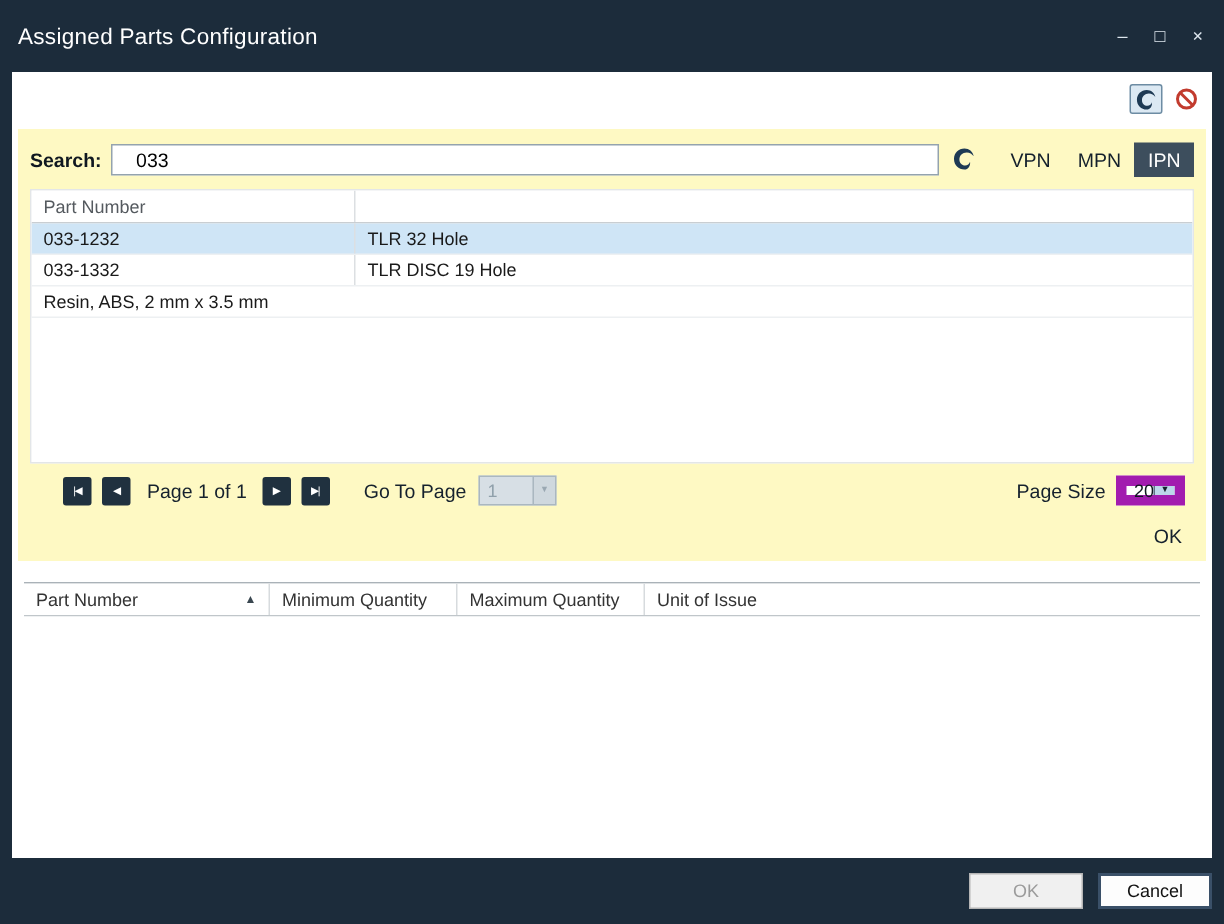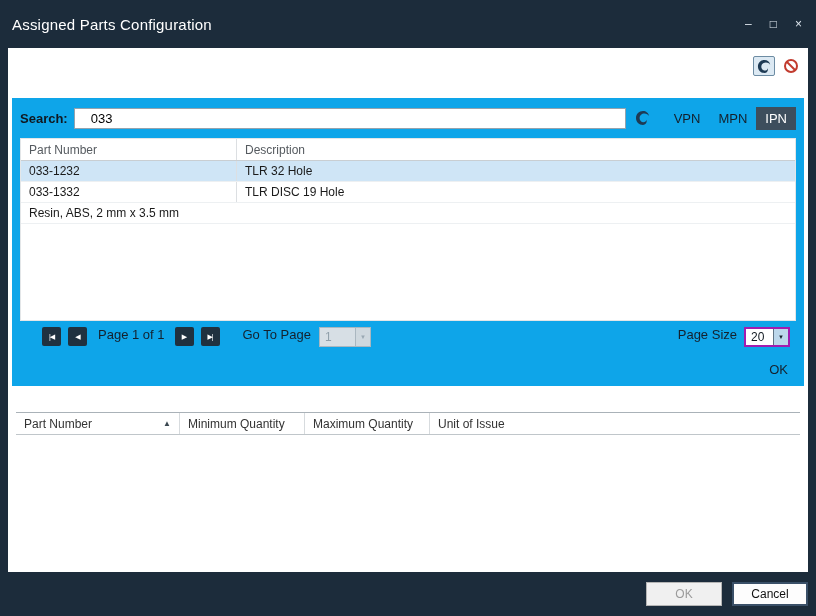--- a/index.html
+++ b/index.html
@@ -19,49 +19,49 @@
   .win-btn { cursor:default; line-height:1; }
 
   
   .content { flex:1; background:#ffffff; margin:0 8px; display:flex; flex-direction:column; overflow:hidden; }
 
   .mini-toolbar { display:flex; justify-content:flex-end; align-items:center; gap:5px; padding:8px 6px 6px; flex:0 0 34px; }
   .tool-btn { width:22px; height:20px; display:flex; align-items:center; justify-content:center; border-radius:2px; }
   .tool-btn.framed { border:1px solid #6d8ca3; background:#dce9f3; }
 
   
-  .panel { margin:16px 4px; background:#0ea5e9; padding:8px; display:flex; flex-direction:column; height:288px; flex:0 0 288px; }
+  .panel { margin:4px 4px; background:#fef9c3; padding:8px; display:flex; flex-direction:column; height:288px; flex:0 0 288px; }
   .search-row { display:flex; align-items:center; gap:6px; flex:0 0 24px; }
   .search-label { font-weight:bold; font-size:13px; color:#101820; }
   .search-input { width:552px; height:21px; border:1px solid #94a3ae; font-size:13px; padding:0 16px; font-family:"Liberation Sans", sans-serif; }
   .search-swirl { width:22px; display:flex; align-items:center; justify-content:center; }
   .filter-group { margin-left:auto; display:flex; align-items:center; }
   .filter-btn { min-width:38px; height:23px; border:none; background:transparent; font-size:13px; color:#14202c; padding:0 9px; font-family:"Liberation Sans", sans-serif; }
   .filter-btn.active { background:#3d4e5d; color:#ffffff; }
 
   
   .results-table { margin-top:8px; background:#ffffff; flex:1; display:flex; flex-direction:column; font-size:12px; overflow:hidden; border:1px solid #e3e6e8; }
   .rt-header { display:flex; height:22px; flex:0 0 22px; color:#555a5f; border-bottom:1px solid #c9ced2; background:#ffffff; }
   .rt-cell-pn { width:216px; padding-left:8px; border-right:1px solid #dcdfe2; display:flex; align-items:center; }
   .rt-cell-desc { flex:1; padding-left:8px; display:flex; align-items:center; }
   .rt-row { display:flex; height:21px; flex:0 0 21px; border-bottom:1px solid #edf0f2; color:#1a1a1a; }
   .rt-row.selected { background:#cfe5f6; }
   .rt-filler { flex:1; background:#ffffff; }
 
   
-  .pager-row { display:flex; align-items:flex-start; margin-top:6px; font-size:13px; color:#15212d; flex:0 0 24px; }
+  .pager-row { display:flex; align-items:center; margin-top:6px; font-size:13px; color:#15212d; flex:0 0 24px; }
   .pager-btn { width:19px; height:19px; background:#20313f; color:#ffffff; font-size:7px; display:flex; align-items:center; justify-content:center; border-radius:2px; margin-right:7px; letter-spacing:-1px; }
   .pager-btn.first { margin-left:22px; }
   .page-text { margin:0 10px 0 4px; }
   .goto-label { margin-left:16px; margin-right:8px; }
   .goto-box { width:52px; height:20px; background:#d7dfe5; border:1px solid #aab7c0; display:flex; align-items:stretch; }
   .goto-value { flex:1; color:#90a0ab; padding-left:5px; font-size:12px; display:flex; align-items:center; }
   .goto-arrow { width:15px; border-left:1px solid #aab7c0; display:flex; align-items:center; justify-content:center; font-size:6px; color:#9aa8b2; background:#cfd8de; }
   .page-size-label { margin-left:auto; margin-right:7px; }
-  .size-box { width:46px; height:20px; background:#ffffff; border:2px solid #a21caf; display:flex; align-items:stretch; margin-right:6px; }
+  .size-box { width:46px; height:20px; background:#ffffff; border:7px solid #a21caf; display:flex; align-items:stretch; margin-right:6px; }
   .size-value { flex:1; padding-left:5px; font-size:12px; color:#101820; display:flex; align-items:center; }
   .size-arrow { width:15px; border-left:1px solid #5f7384; background:#bcd7eb; display:flex; align-items:center; justify-content:center; font-size:6px; color:#15212d; }
 
   .panel-ok { margin-top:10px; align-self:flex-end; padding-right:8px; font-size:13px; color:#15212d; background:transparent; border:none; font-family:"Liberation Sans", sans-serif; }
 
   
   .assigned-table { margin:10px 8px 0; flex:1; display:flex; flex-direction:column; font-size:12px; border-top:1px solid #aab2b8; overflow:hidden; }
   .at-header { display:flex; height:22px; flex:0 0 22px; border-bottom:1px solid #c0c6ca; color:#333; background:#ffffff; }
   .at-cell { display:flex; align-items:center; padding-left:8px; border-right:1px solid #d7dbde; }
   .at-cell:last-child { border-right:none; flex:1; }
@@ -117,21 +117,20 @@
         <div class="filter-group">
           <button class="filter-btn">VPN</button>
           <button class="filter-btn">MPN</button>
           <button class="filter-btn active">IPN</button>
         </div>
       </div>
 
       <div class="results-table">
         <div class="rt-header">
           <div class="rt-cell-pn">Part Number</div>
-          <div class="rt-cell-desc">Description</div>
         </div>
         <div class="rt-row selected">
           <div class="rt-cell-pn">033-1232</div>
           <div class="rt-cell-desc">TLR 32 Hole</div>
         </div>
         <div class="rt-row">
           <div class="rt-cell-pn">033-1332</div>
           <div class="rt-cell-desc">TLR DISC 19 Hole</div>
         </div>
         <div class="rt-row">

